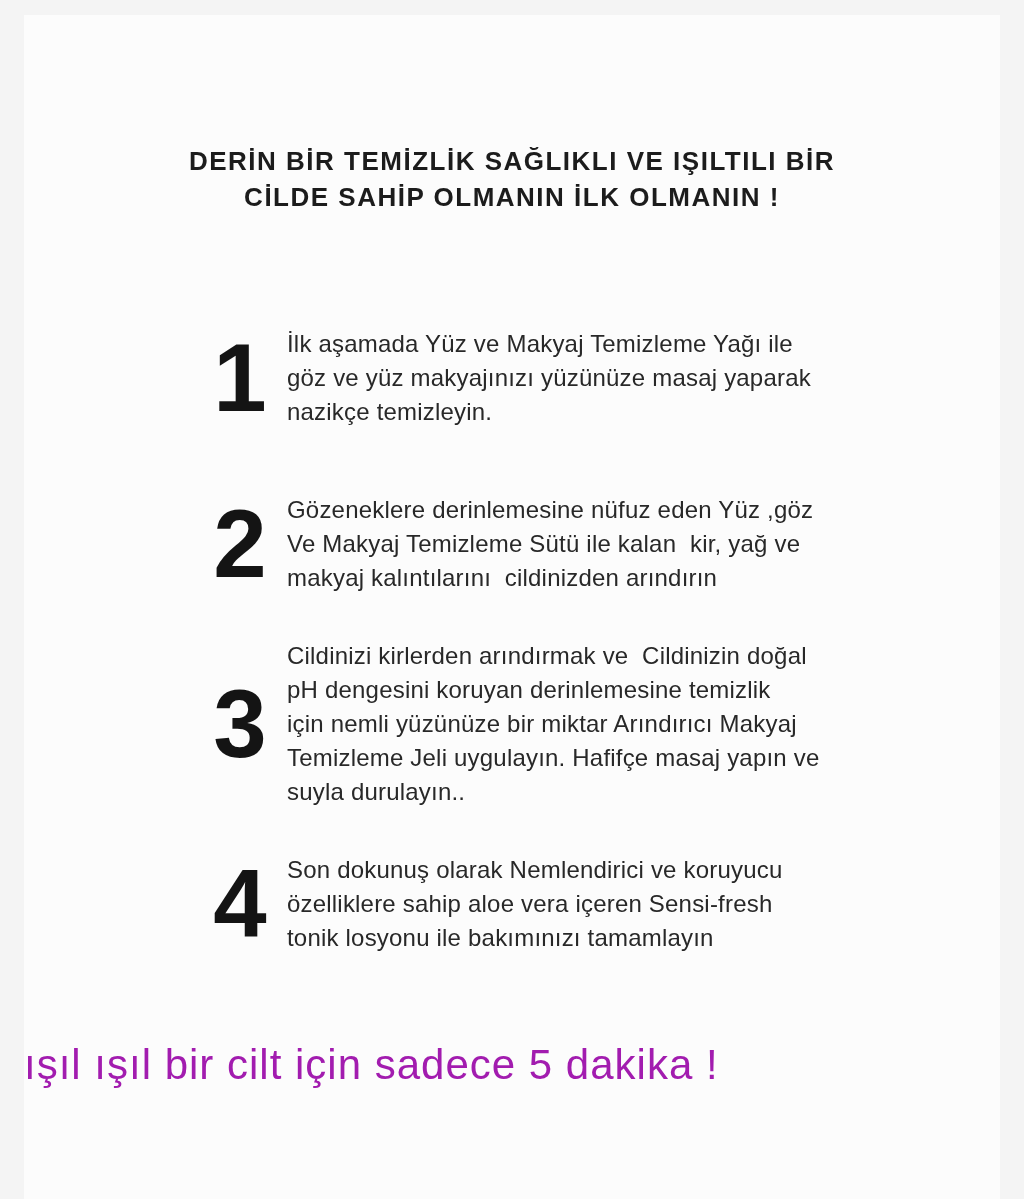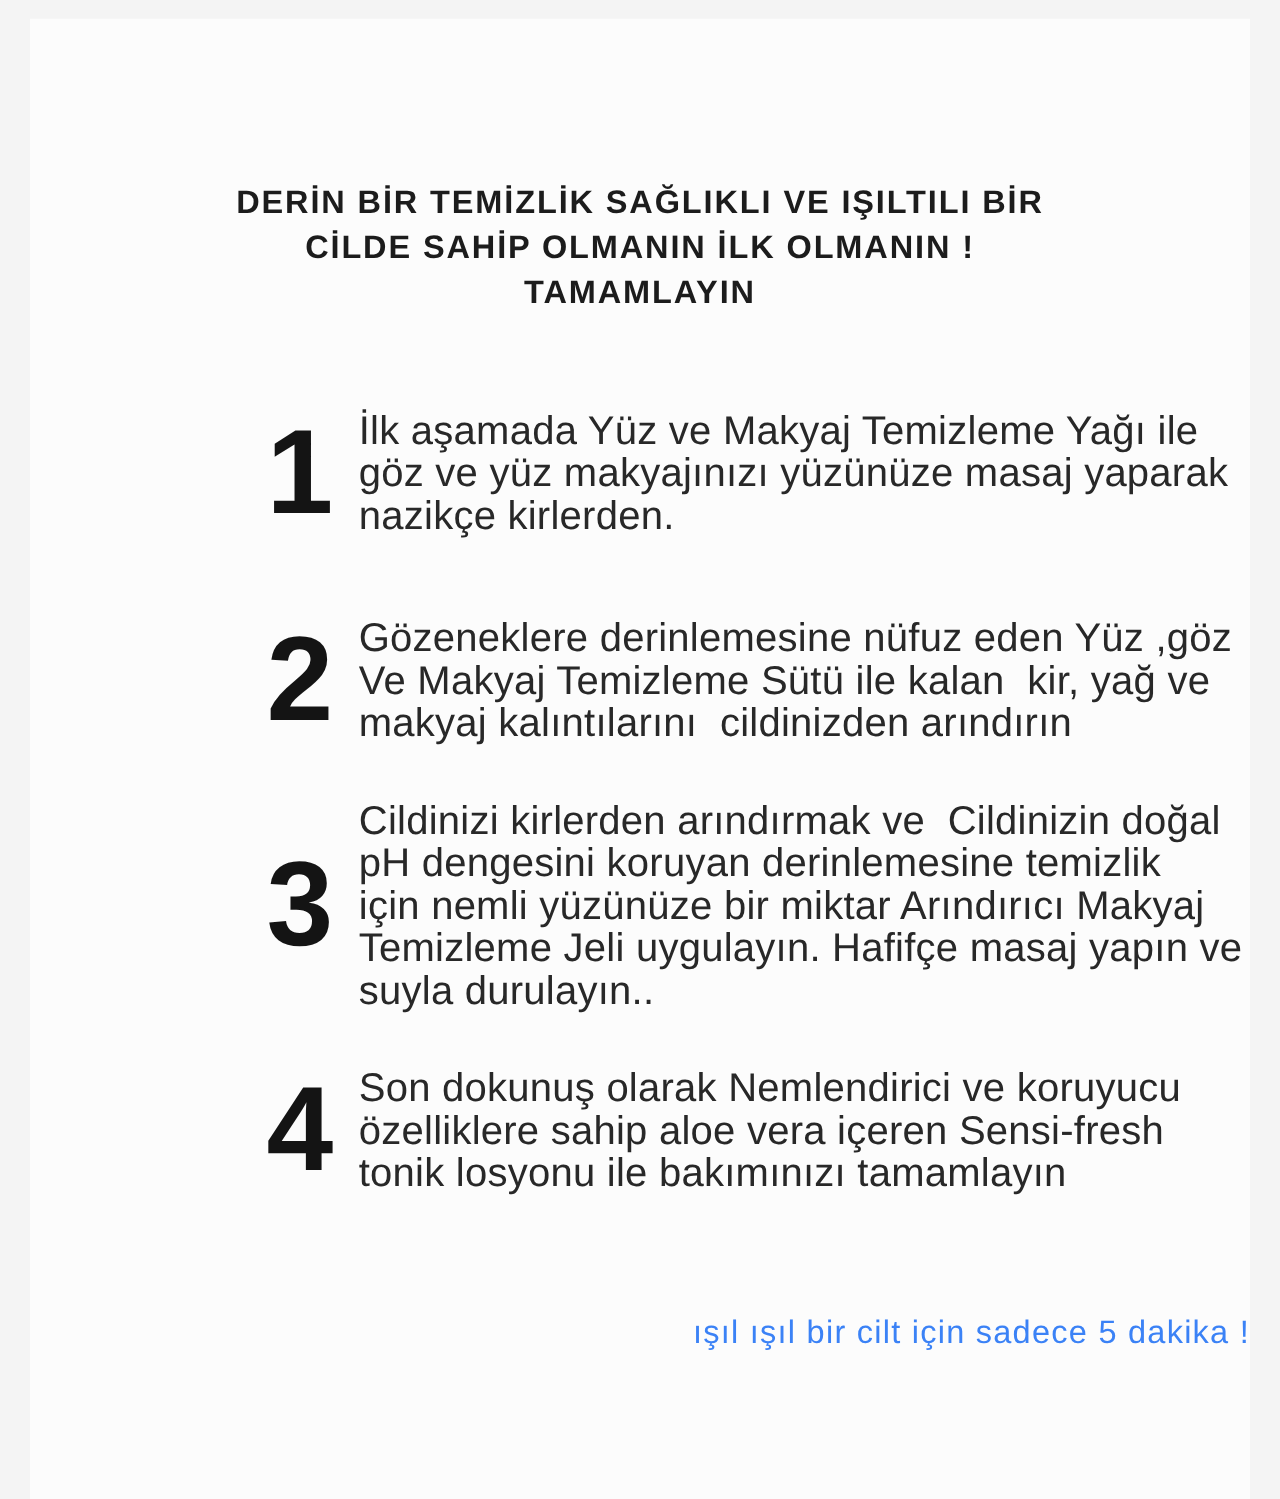--- a/index.html
+++ b/index.html
@@ -46,58 +46,57 @@
   .step-number {
     flex: 0 0 64px;
     text-align: center;
     font-size: 96px;
     font-weight: 700;
     line-height: 0.9;
     color: #141414;
     letter-spacing: -2px;
   }
   .step-text {
-    font-size: 32px;
+    font-size: 24px;
     line-height: 34px;
     color: #282828;
     letter-spacing: 0.2px;
   }
   .step-text .line {
     white-space: pre; 
   }
   
   .footer {
     position: absolute;
     top: 1026px;
     left: 0;
     right: 0;
-    text-align: right;
-    font-size: 26px;
+    text-align: left;
+    font-size: 42px;
     line-height: 48px;
     letter-spacing: 1px;
-    color: #3b82f6;
+    color: #a21caf;
   }
 </style>
 </head>
 <body>
 
 <div class="page">
 
   <header class="title">
     <div class="title-line">DERİN BİR TEMİZLİK SAĞLIKLI VE IŞILTILI BİR</div>
     <div class="title-line">CİLDE SAHİP OLMANIN İLK OLMANIN !</div>
-    <div class="title-line">TAMAMLAYIN</div>
   </header>
 
   <section class="step step-1">
     <div class="step-number">1</div>
     <div class="step-text">
       <div class="line">İlk aşamada Yüz ve Makyaj Temizleme Yağı ile</div>
       <div class="line">göz ve yüz makyajınızı yüzünüze masaj yaparak</div>
-      <div class="line">nazikçe kirlerden.</div>
+      <div class="line">nazikçe temizleyin.</div>
     </div>
   </section>
 
   <section class="step step-2">
     <div class="step-number">2</div>
     <div class="step-text">
       <div class="line">Gözeneklere derinlemesine nüfuz eden Yüz ,göz</div>
       <div class="line">Ve Makyaj Temizleme Sütü ile kalan  kir, yağ ve</div>
       <div class="line">makyaj kalıntılarını  cildinizden arındırın</div>
     </div>

